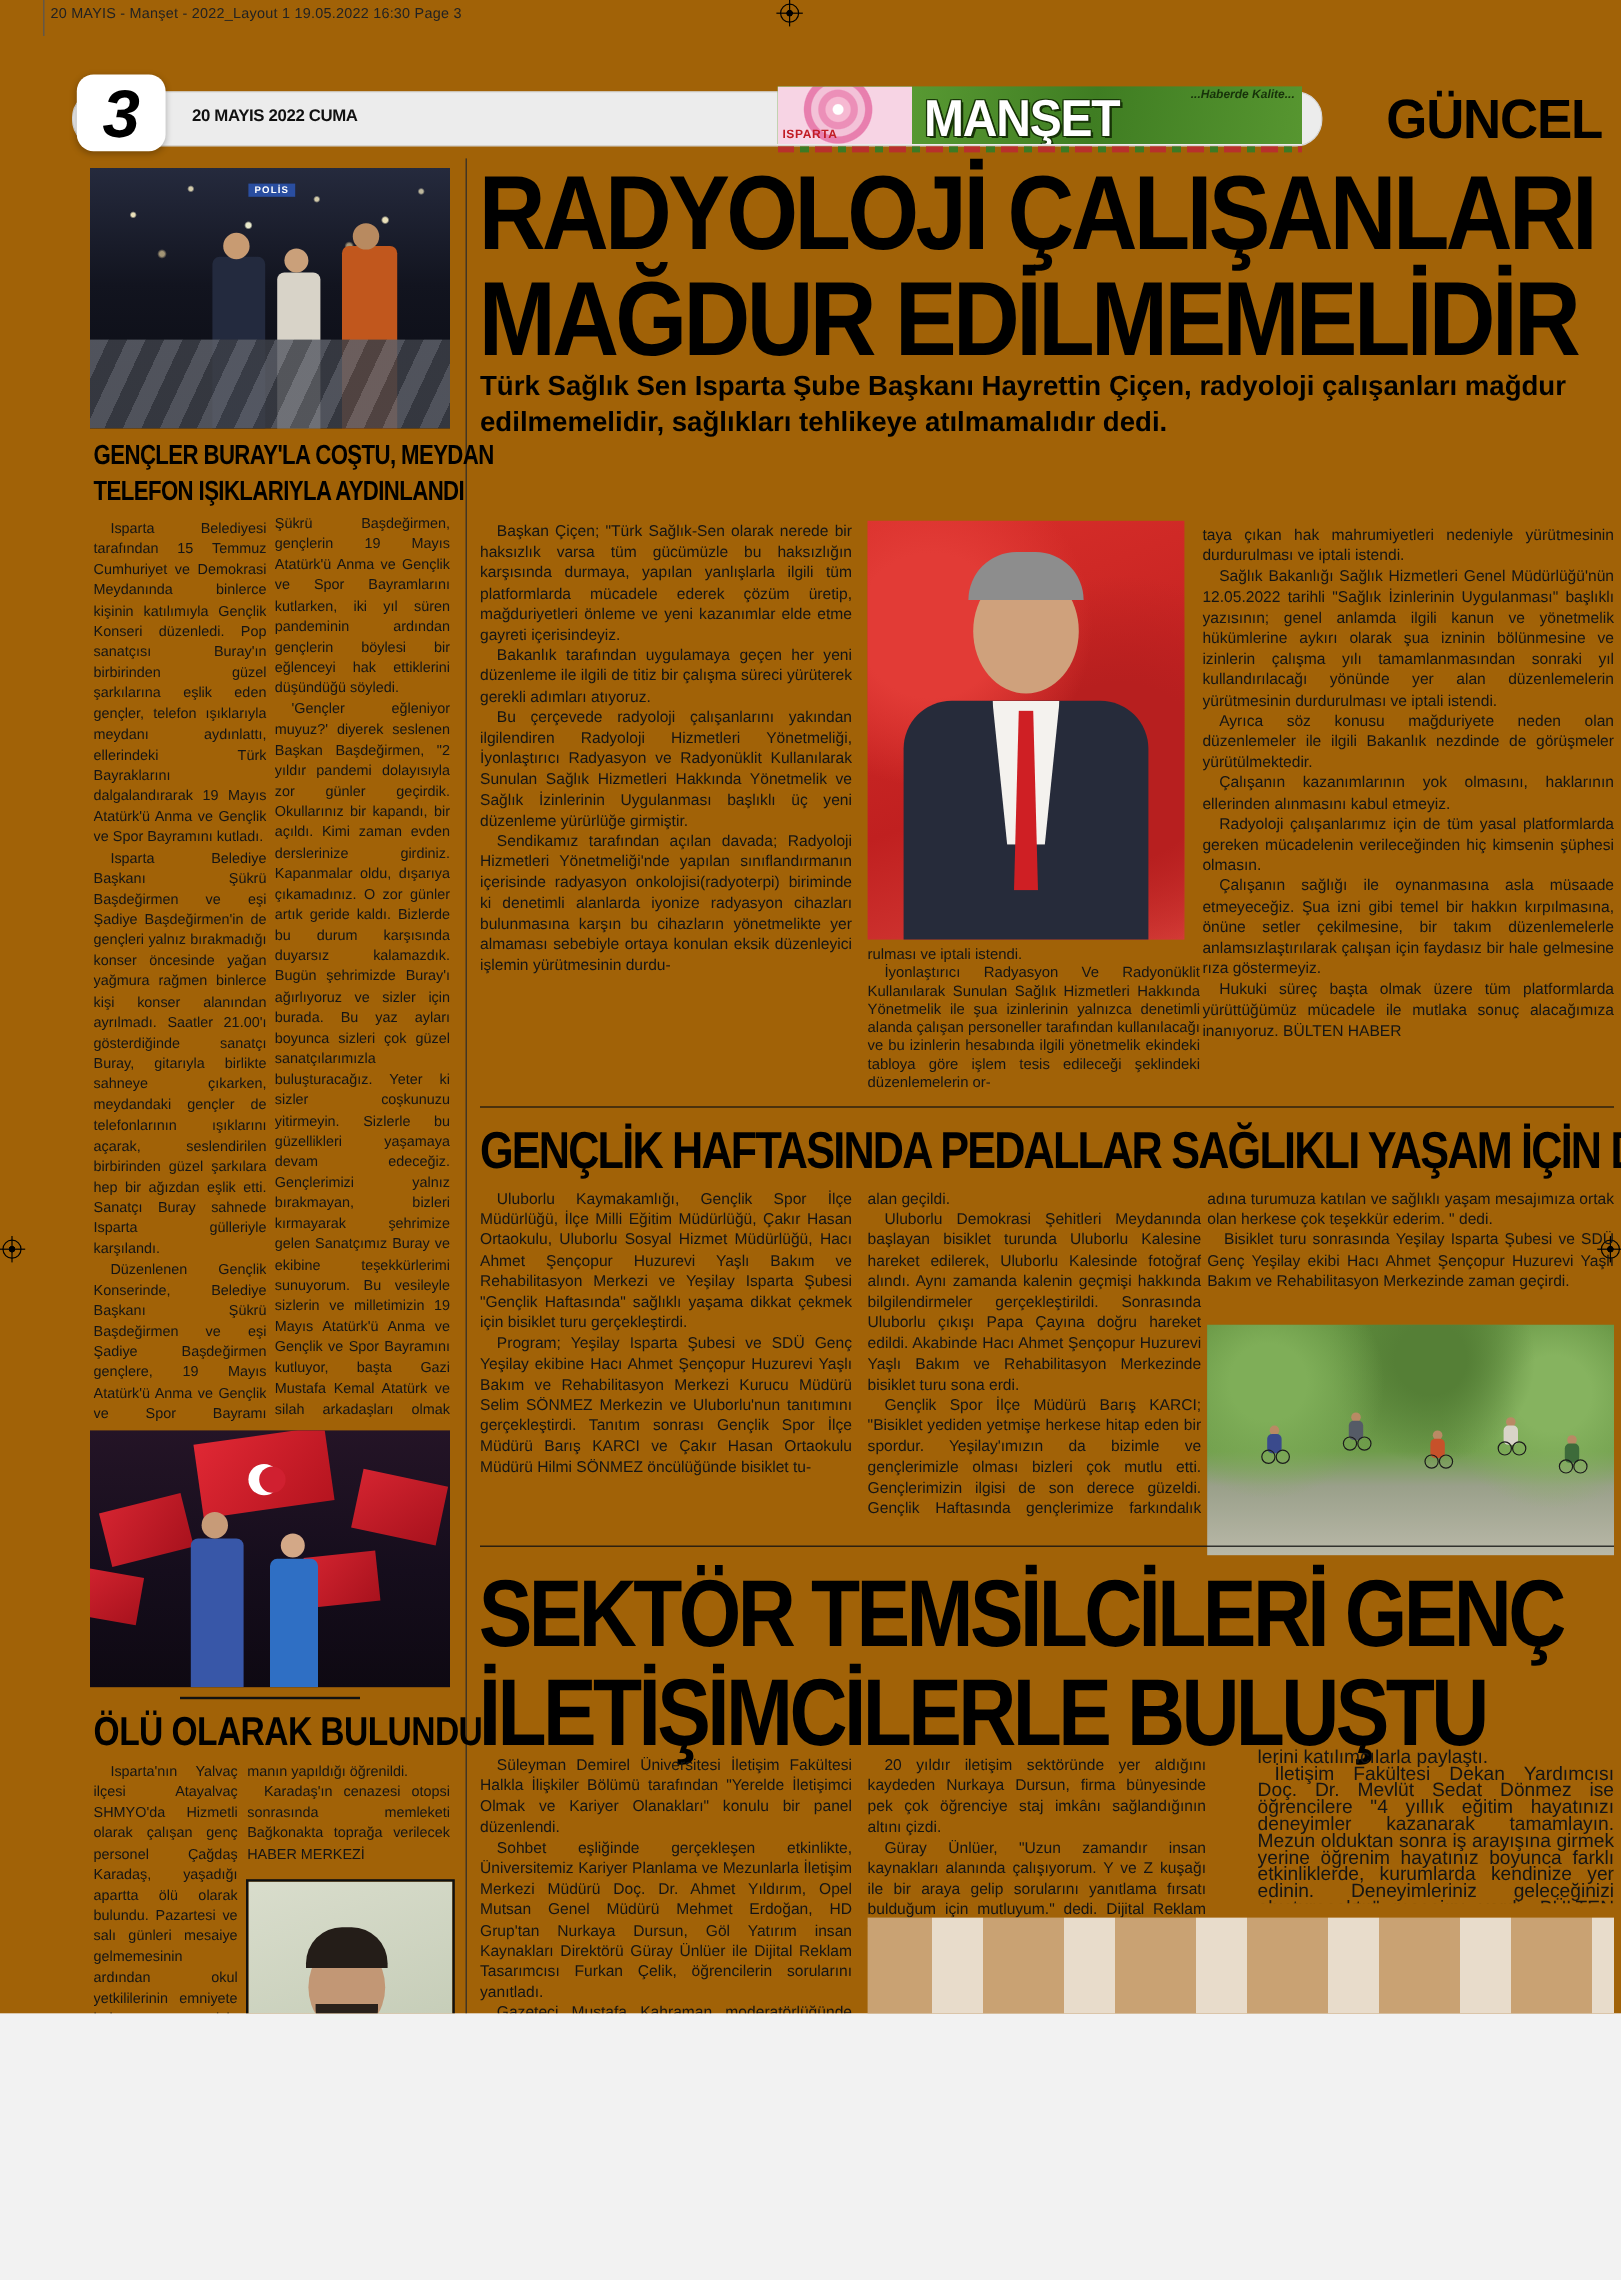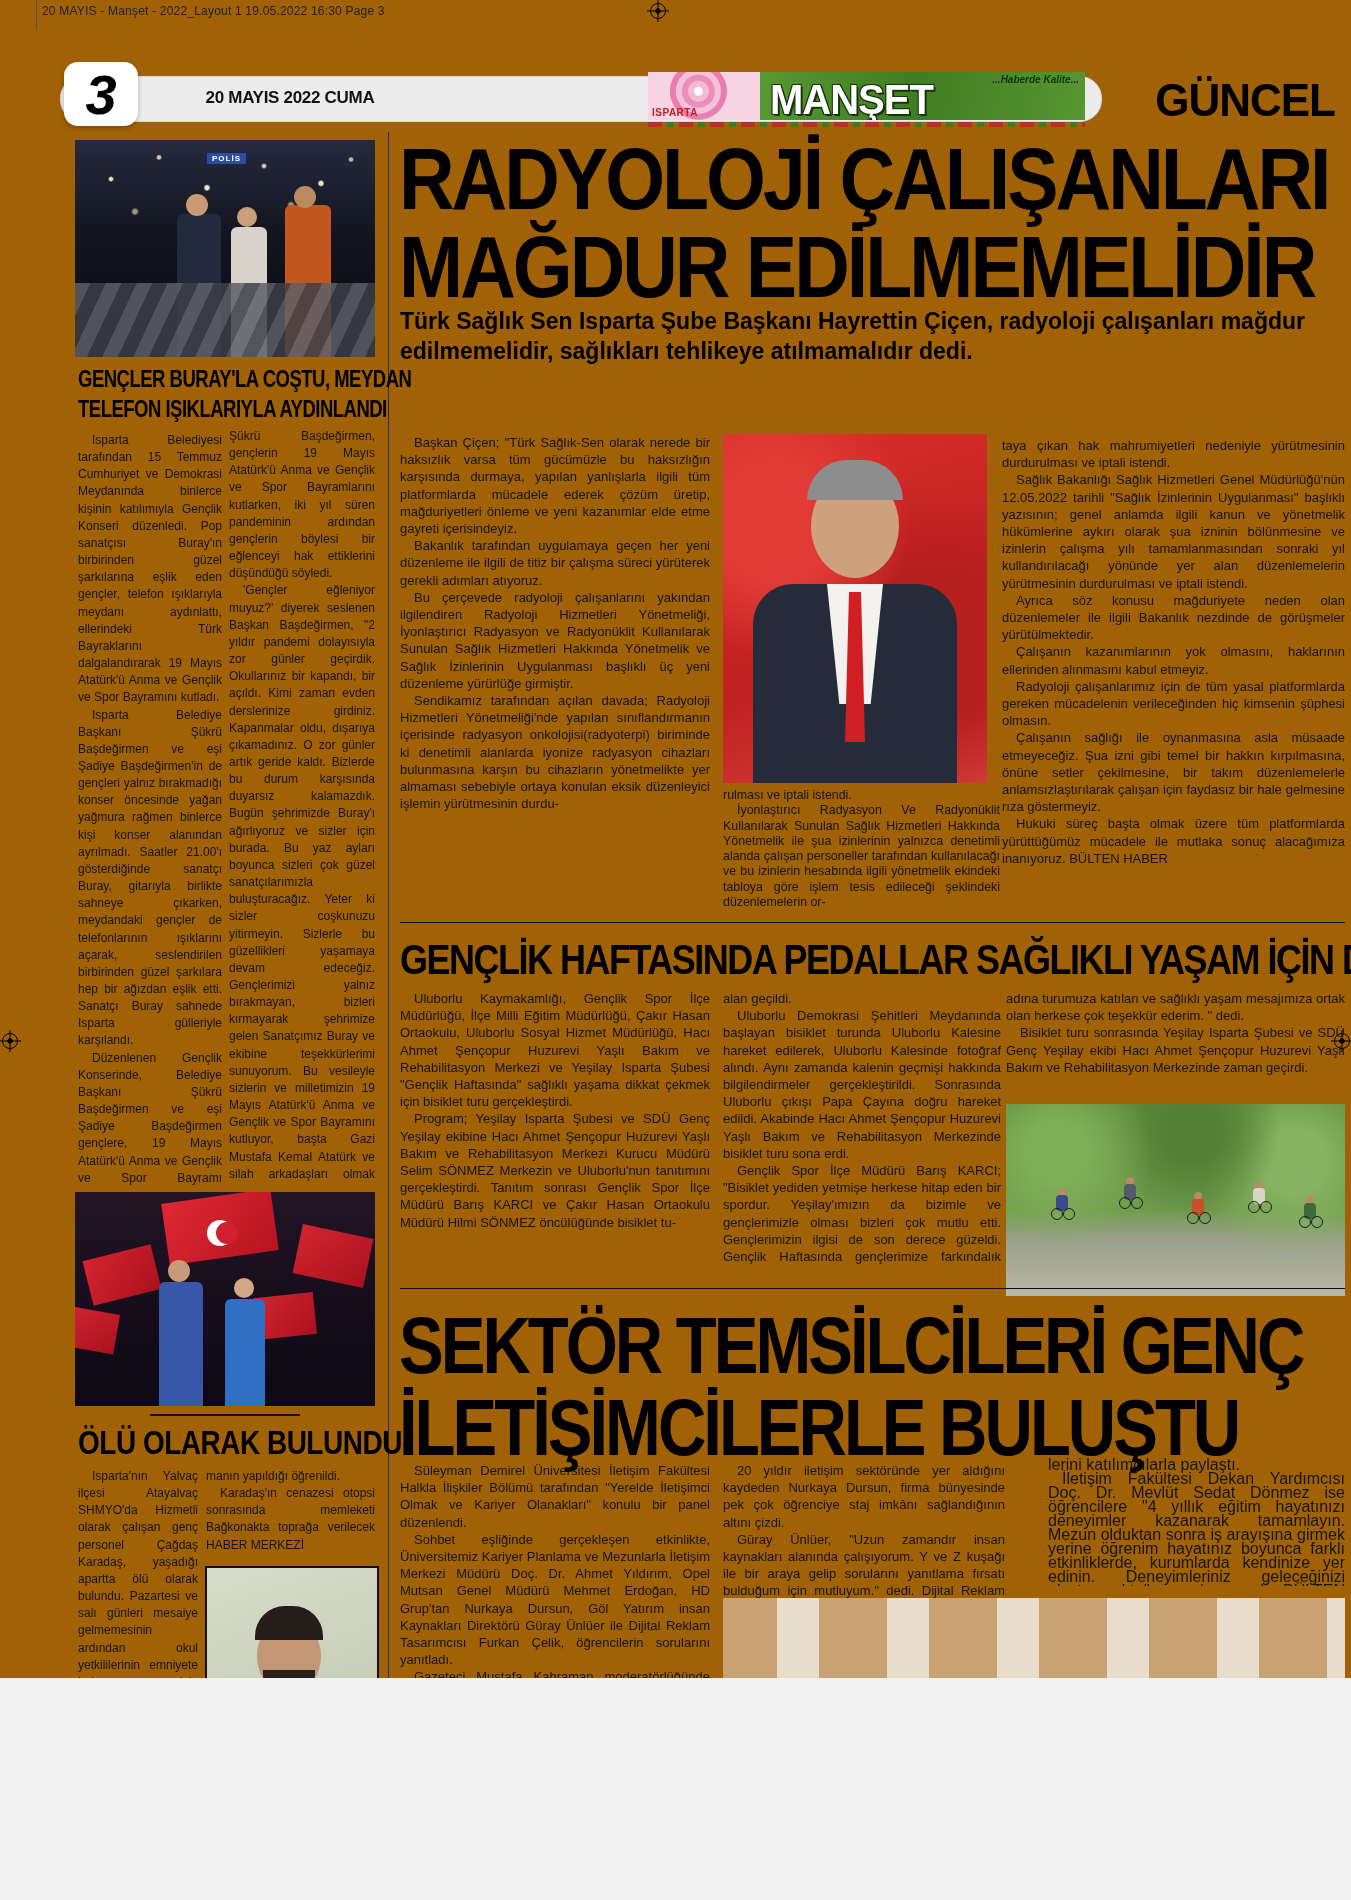--- a/index.html
+++ b/index.html
@@ -13,21 +13,21 @@
   .regmark{width:14px;height:14px;border:1.5px solid #000;border-radius:50%;
            background:radial-gradient(circle,#000 0 2.5px,transparent 3px);}
   .regmark:before{content:"";position:absolute;left:50%;top:-4px;bottom:-4px;width:1px;background:#000;transform:translateX(-50%);}
   .regmark:after{content:"";position:absolute;top:50%;left:-4px;right:-4px;height:1px;background:#000;transform:translateY(-50%);}
 
   
   .banner{left:60px;top:76px;width:1040px;height:44px;background:#ececec;border:1px solid #d6d6d6;border-radius:22px;}
   .pagenum{left:64px;top:62px;width:74px;height:64px;background:#fff;border-radius:14px;
            box-shadow:0 2px 5px rgba(0,0,0,.25);display:flex;align-items:center;justify-content:center;
            font-size:56px;font-weight:900;font-style:italic;color:#000;}
-  .dateline{left:160px;top:88px;width:260px;text-align:center;font-size:17px;font-weight:bold;color:#111;letter-spacing:-0.3px;}
+  .dateline{left:160px;top:88px;width:260px;text-align:left;font-size:14px;font-weight:bold;color:#111;letter-spacing:-0.3px;}
   .logo{left:648px;top:72px;width:437px;height:48px;background:linear-gradient(100deg,#6aad3e,#3f7d22 60%,#579630);
         display:flex;align-items:stretch;overflow:hidden;}
   .rose{position:relative;width:112px;background:
         radial-gradient(circle at 45% 40%,#fff 0 4px,#f6b9d2 5px 10px,#ec8fb8 11px 16px,#f3c2d8 17px 22px,#e87fae 23px 28px,#f7d4e4 29px 100%);}
   .rose-city{position:absolute;left:4px;bottom:2px;font-size:10px;font-weight:bold;color:#c11c24;letter-spacing:.5px;}
   .logo-main{position:relative;flex:1;}
   .logo-title{position:absolute;left:10px;bottom:-4px;font-size:40px;font-weight:900;color:#fff;letter-spacing:-1px;
               transform:scaleY(1.08);transform-origin:left bottom;
               text-shadow:2px 2px 0 #173307,-1px -1px 0 #173307,1px -1px 0 #173307,-1px 1px 0 #173307;}
   .logo-tagline{position:absolute;right:6px;top:2px;font-size:10px;font-style:italic;font-weight:bold;color:#17320a;}

